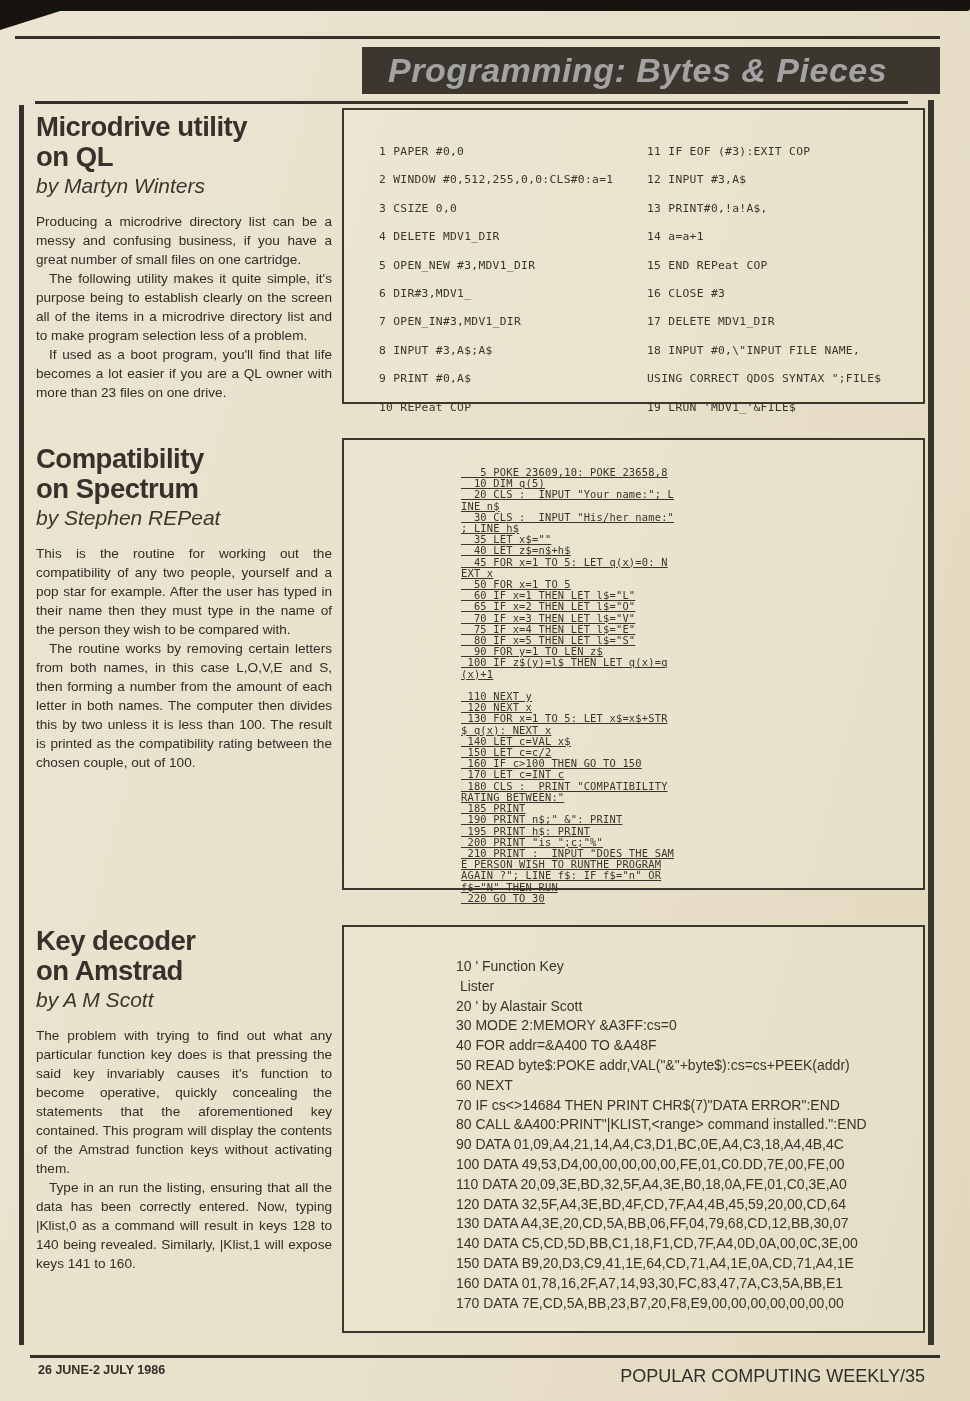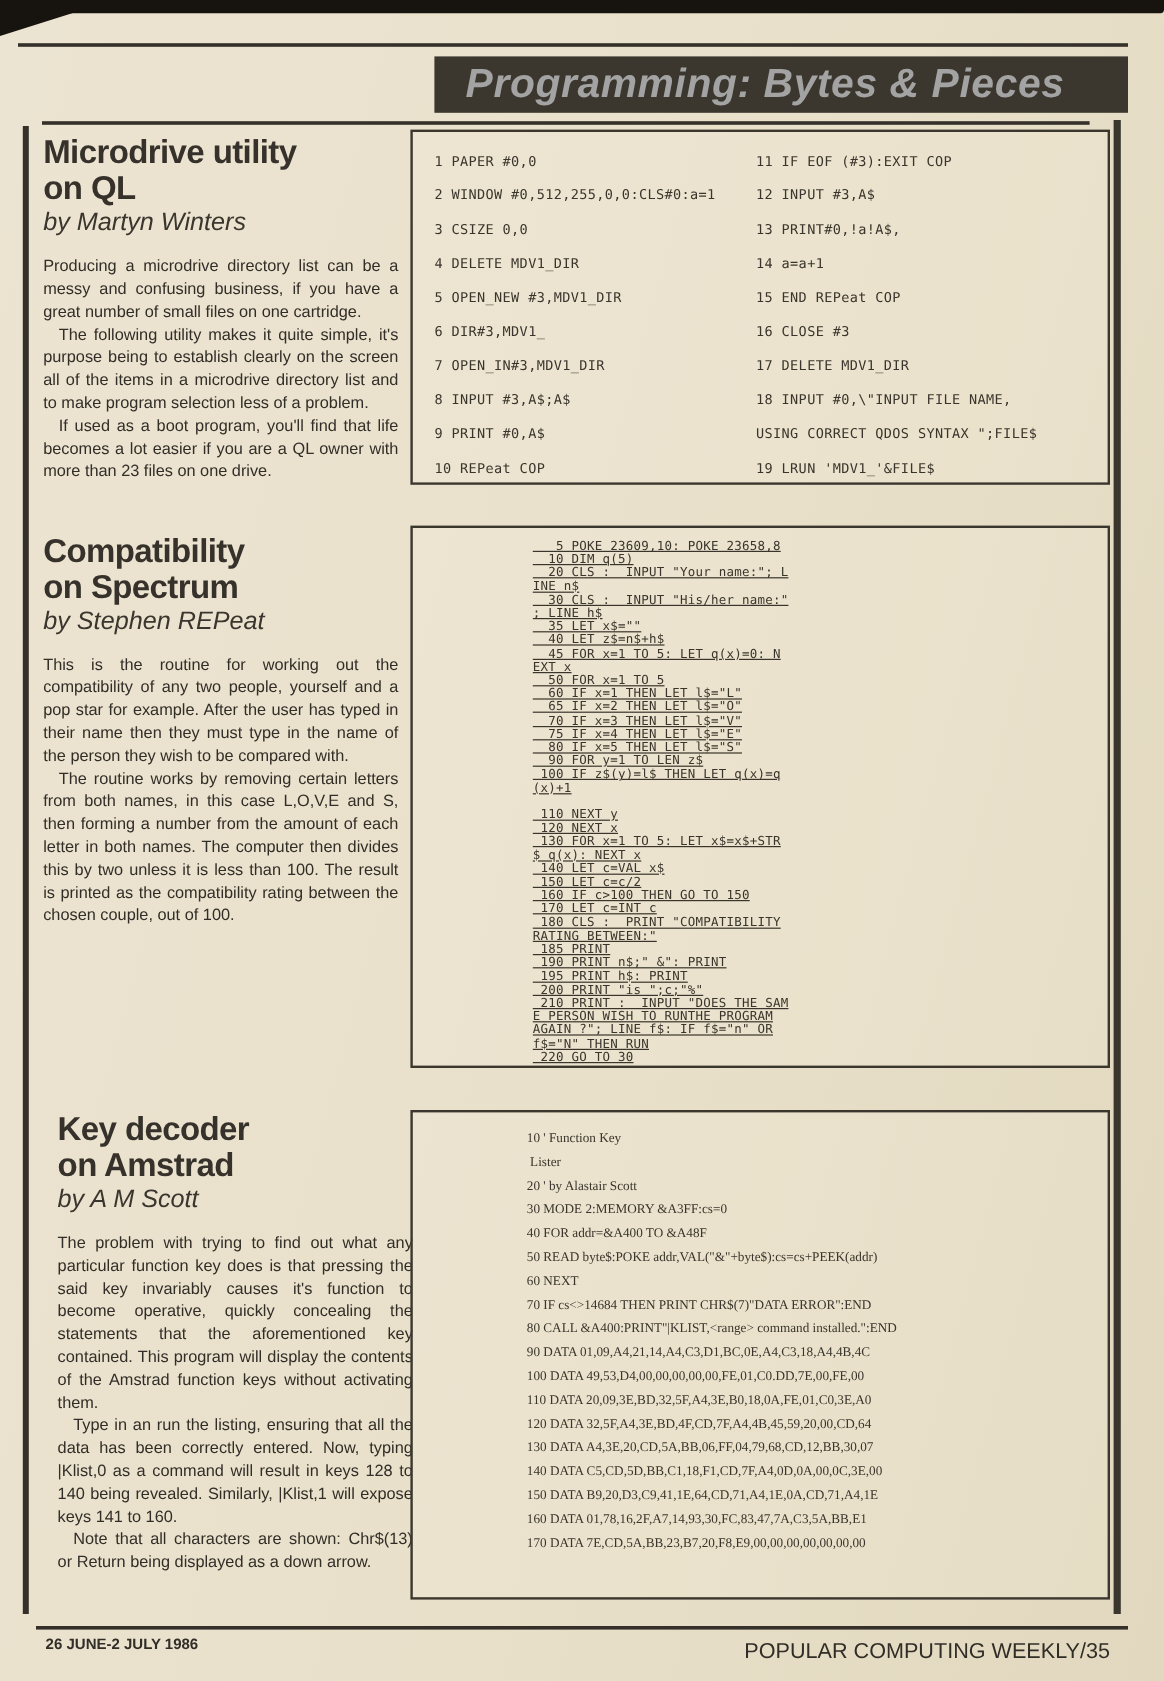--- a/index.html
+++ b/index.html
@@ -24,49 +24,49 @@
     display:flex;align-items:center;padding-left:26px;box-sizing:border-box;
   }
   .header-bar span{
     font-size:34px;font-weight:bold;font-style:italic;color:#a3a3a3;
     letter-spacing:0.5px;white-space:nowrap;
   }
   
   .article{left:36px;width:296px;}
   .article-1{top:112px;}
   .article-2{top:444px;}
-  .article-3{top:926px;margin-left:12px;}
+  .article-3{top:926px;}
   .article h2{
     margin:0;font-size:27.5px;line-height:1.08;font-weight:bold;
     letter-spacing:-0.5px;color:#36322b;white-space:pre-line;
   }
   .byline{font-size:21px;font-style:italic;margin:3px 0 14px 0;color:#3a362e;}
   .body p{margin:0;font-size:13.6px;line-height:19px;text-align:justify;}
   .body p + p{text-indent:13px;}
   
   .codebox{border:2.5px solid #3b372f;box-sizing:border-box;background:rgba(255,252,240,0.12);}
-  .codebox pre{margin:0;color:#3a352c;}
+  .codebox pre{margin:17px;color:#3a352c;}
   .box-ql{left:342px;top:108px;width:583px;height:296px;}
   .box-ql pre{
     position:absolute;top:11px;font-family:"DejaVu Sans Mono",monospace;
     font-size:11.3px;line-height:28.4px;letter-spacing:0.3px;
   }
   .box-ql pre.col-left{left:18px;}
   .box-ql pre.col-right{left:286px;}
   .box-spectrum{left:342px;top:438px;width:583px;height:452px;}
   .box-spectrum pre{
     position:absolute;left:100px;top:10px;
     font-family:"DejaVu Sans Mono",monospace;font-size:10.4px;line-height:11.2px;
     letter-spacing:0.2px;
     text-decoration:underline;
   }
   .box-amstrad{left:342px;top:925px;width:583px;height:408px;}
   .box-amstrad pre{
     position:absolute;left:95px;top:13px;
-    font-family:Liberation Serif, serif;font-size:11px;line-height:19.8px;
+    font-family:Liberation Sans, sans-serif;font-size:14px;line-height:19.8px;
   }
   
   .footer-left{left:38px;top:1363px;font-size:12.5px;font-weight:bold;}
   .footer-right{right:45px;top:1366px;font-size:18px;font-weight:normal;}
 </style>
 </head>
 <body>
 
 <div>
 
@@ -168,21 +168,20 @@
  220 GO TO 30</pre>
   </div>
 
   <section class="abs article article-3">
     <h2>Key decoder
 on Amstrad</h2>
     <div class="byline">by A M Scott</div>
     <div class="body">
         <p>The problem with trying to find out what any particular function key does is that pressing the said key invariably causes it's function to become operative, quickly concealing the statements that the aforementioned key contained. This program will display the contents of the Amstrad function keys without activating them.</p>
         <p>Type in an run the listing, ensuring that all the data has been correctly entered. Now, typing |Klist,0 as a command will result in keys 128 to 140 being revealed. Similarly, |Klist,1 will expose keys 141 to 160.</p>
-        <p>Note that all characters are shown: Chr$(13) or Return being displayed as a down arrow.</p>
       </div>
   </section>
 
   <div class="abs codebox box-amstrad">
     <pre>10 ' Function Key
  Lister
 20 ' by Alastair Scott
 30 MODE 2:MEMORY &amp;A3FF:cs=0
 40 FOR addr=&amp;A400 TO &amp;A48F
 50 READ byte$:POKE addr,VAL("&amp;"+byte$):cs=cs+PEEK(addr)

